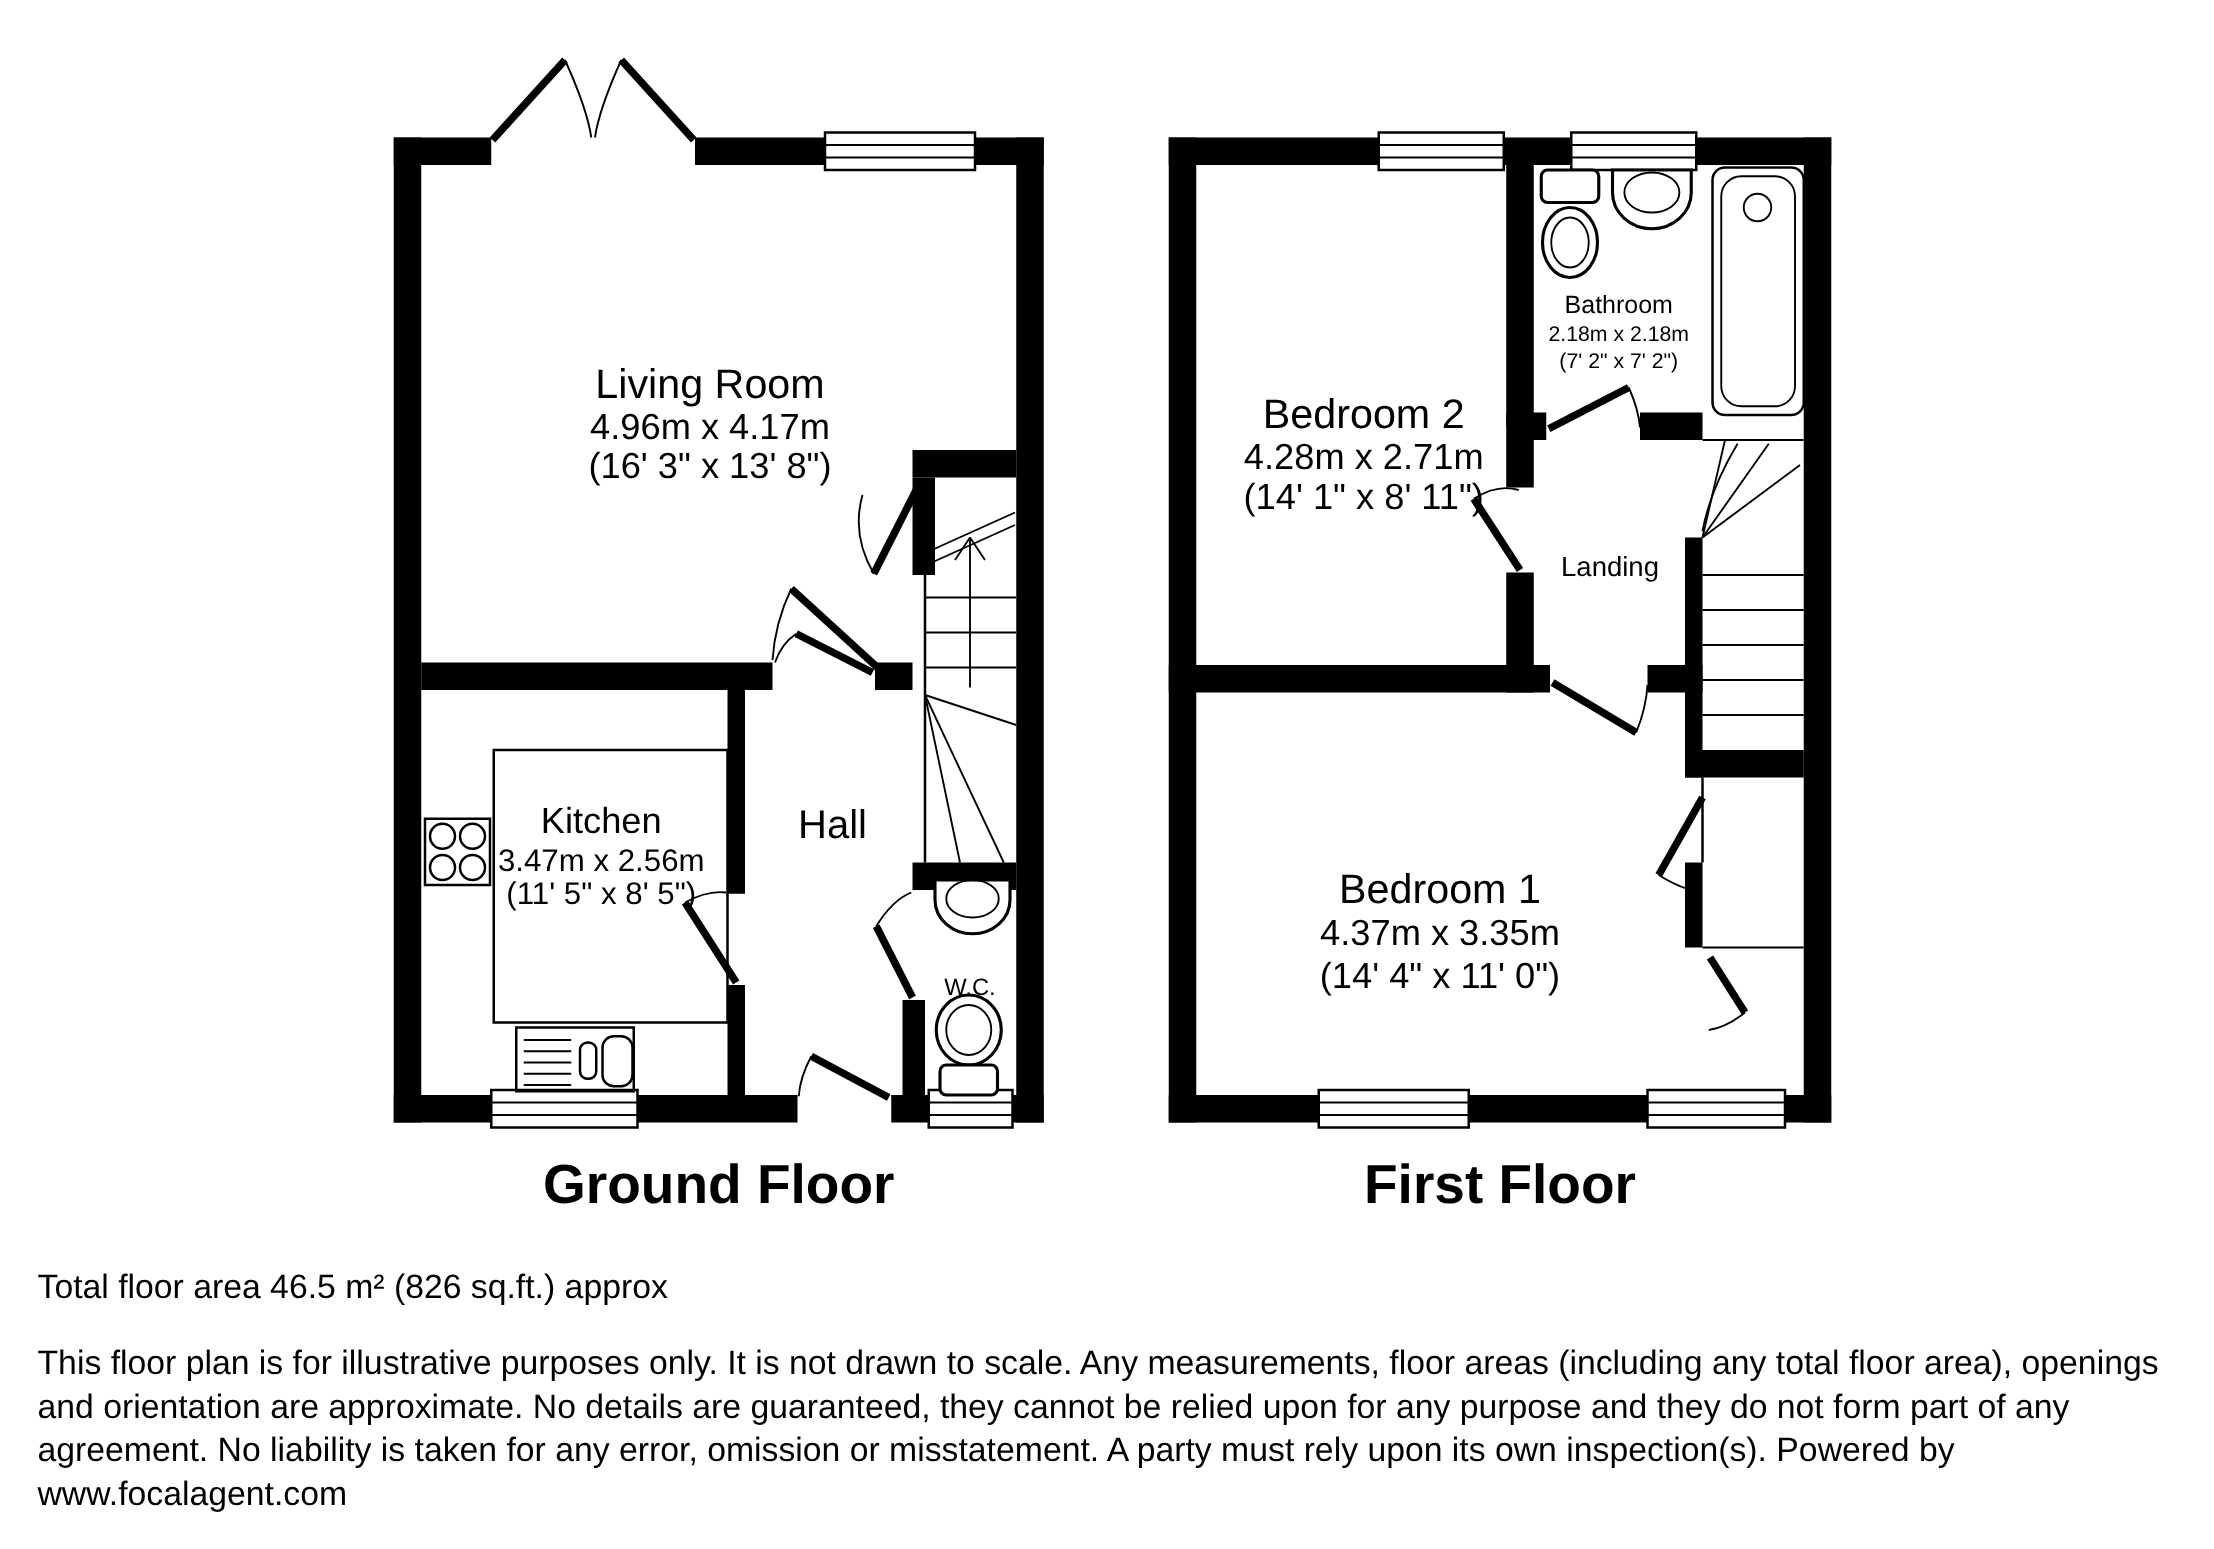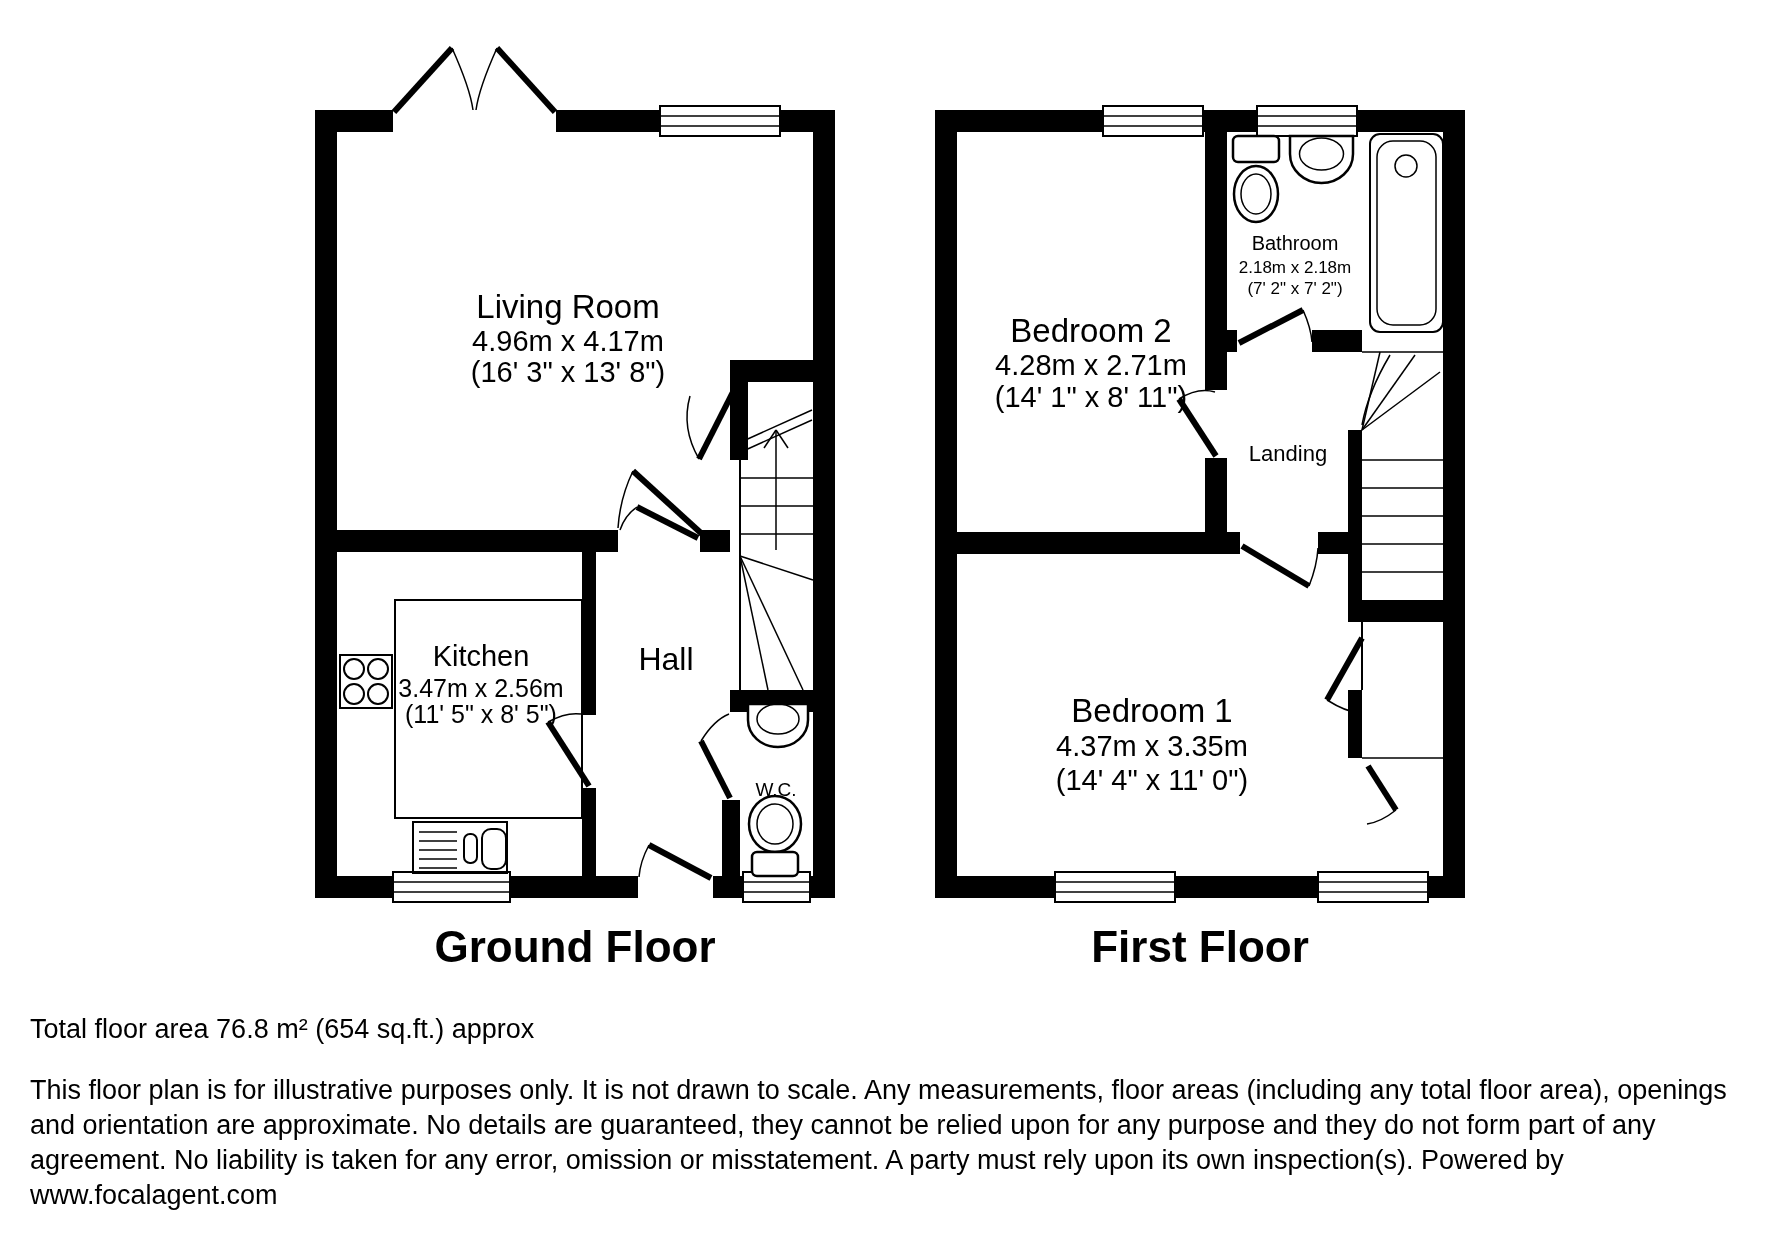--- a/index.html
+++ b/index.html
@@ -271,15 +271,15 @@
 
     <text class="room-name" x="1152" y="722">Bedroom 1</text>
     <text class="room-dim" x="1152" y="756">4.37m x 3.35m</text>
     <text class="room-dim" x="1152" y="790">(14' 4" x 11' 0")</text>
 
     <text class="floor-title" x="1200" y="962">First Floor</text>
   </g>
 </svg>
 
 <div class="footer">
-  <p class="total">Total floor area 76.8 m² (654 sq.ft.) approx</p>
+  <p class="total">Total floor area 46.5 m² (826 sq.ft.) approx</p>
   <p class="disclaimer">This floor plan is for illustrative purposes only. It is not drawn to scale. Any measurements, floor areas (including any total floor area), openings and orientation are approximate. No details are guaranteed, they cannot be relied upon for any purpose and they do not form part of any agreement. No liability is taken for any error, omission or misstatement. A party must rely upon its own inspection(s). Powered by www.focalagent.com</p>
 </div>
 
 </body></html>

